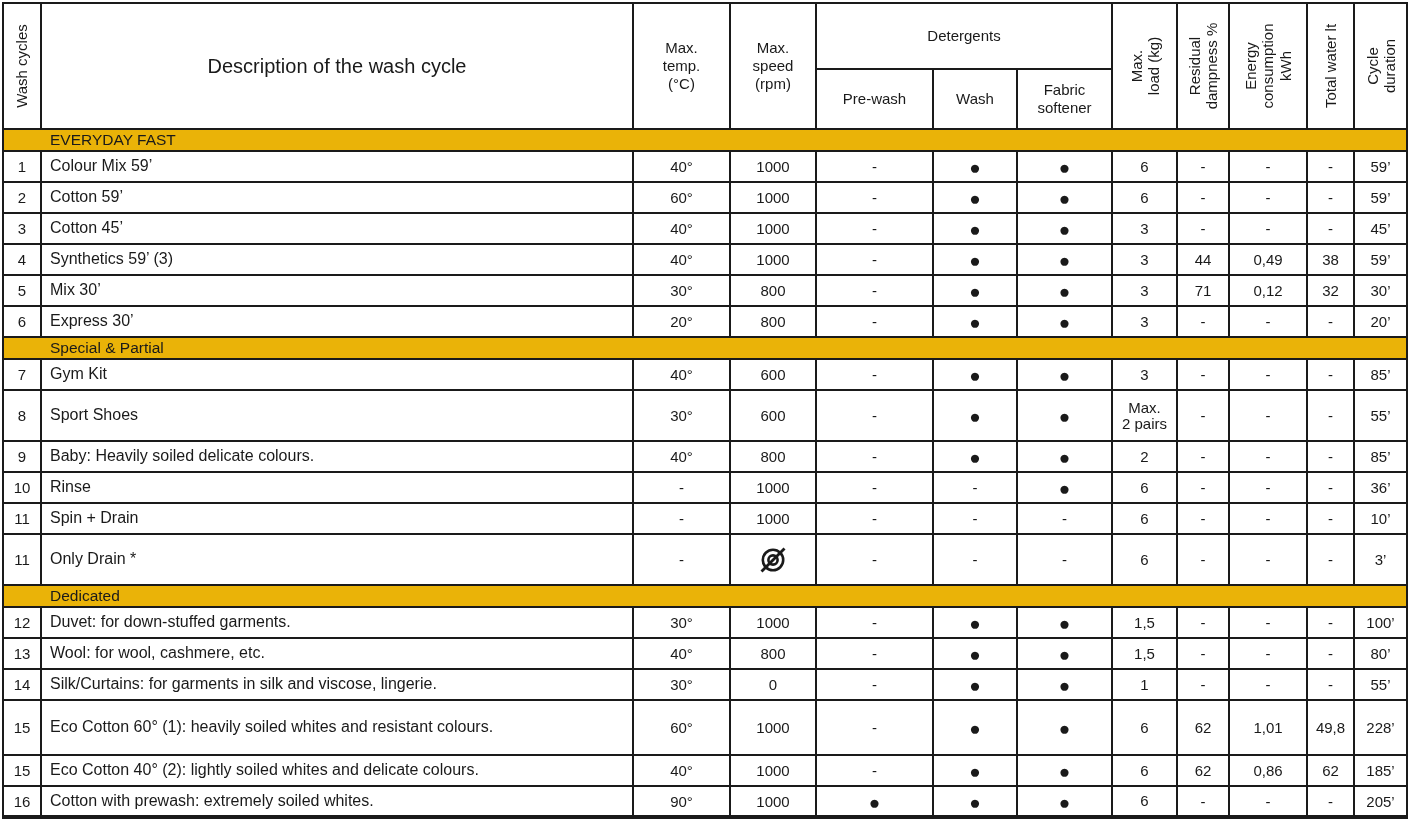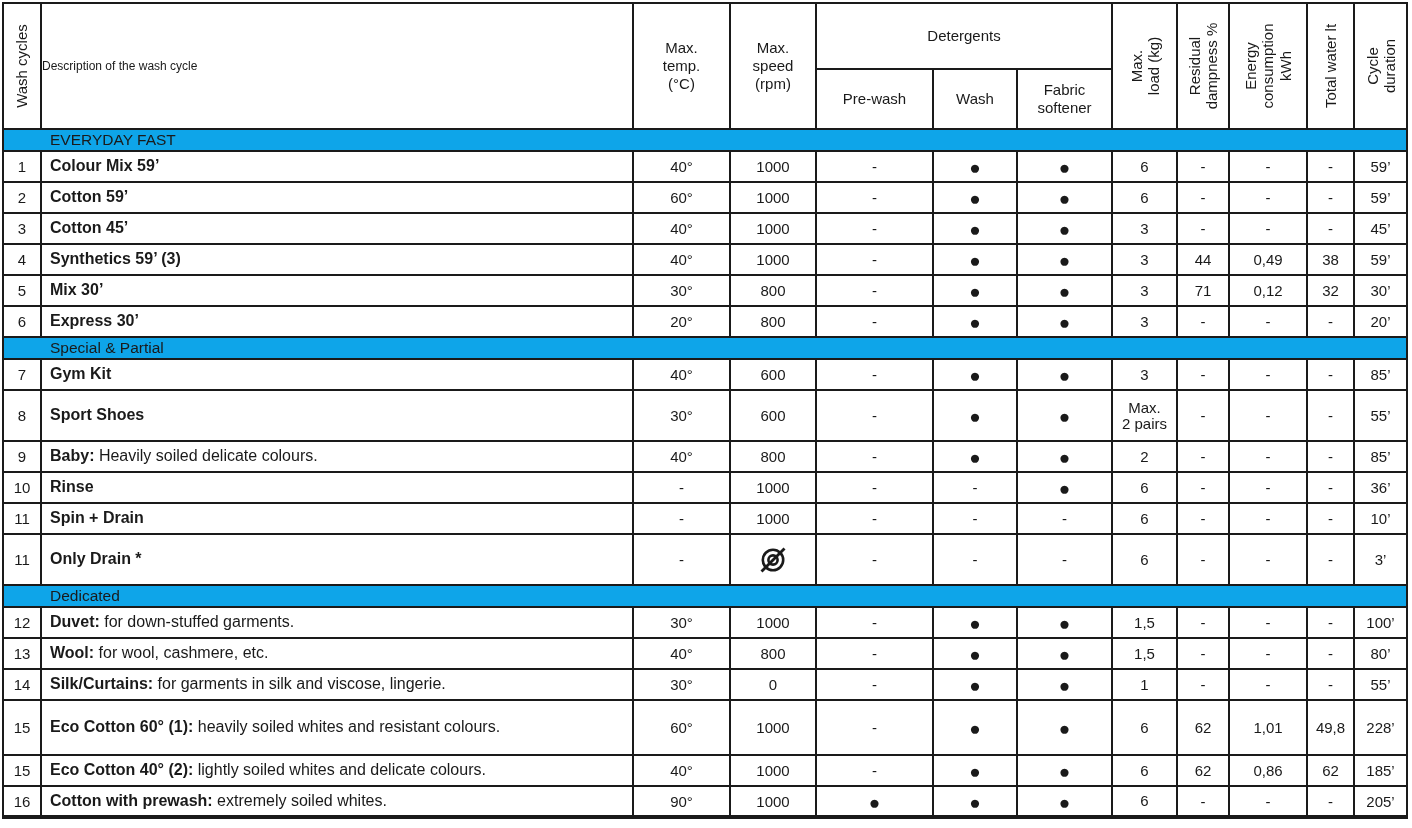--- a/index.html
+++ b/index.html
@@ -17,41 +17,41 @@
     border:2px solid #1a1a1a;padding:0;vertical-align:middle;
     font-weight:400;box-sizing:border-box;
   }
   
   thead tr.h1 th{height:66px;}
   thead tr.h2 th{height:60px;}
   th.ch{
     text-align:center;font-size:15px;line-height:1.18;white-space:pre-line;
   }
   th.desc-h{
-    text-align:left;font-size:12px;padding-left:8px;
+    text-align:center;font-size:20px;padding-left:8px;
   }
   th.vth{position:relative;}
   th.vth .vert{
     position:absolute;left:50%;top:50%;width:131px;
     transform:translate(-50%,-50%) rotate(-90deg);
     text-align:center;white-space:pre-line;font-size:15px;line-height:1.15;
   }
   
   tbody td{height:31px;font-size:15px;text-align:center;}
   tbody tr.tall td{height:51px;}
   tbody tr.xtall td{height:55px;}
   tbody td.desc{
     text-align:left;padding:2px 8px;font-size:16px;line-height:1.15;
   }
-  tbody td.desc .cycle-name{font-weight:700;}
+  tbody td.desc .cycle-name{font-weight:400;}
   tbody td.desc .cycle-desc{font-weight:400;}
   tbody td.num{font-size:15px;}
   tbody td.load{white-space:pre-line;line-height:1.05;font-size:15px;}
   tbody tr.band td{
-    height:22px;background:#0ea5e9;text-align:left;padding-left:46px;
+    height:22px;background:#eab308;text-align:left;padding-left:46px;
     font-size:15.5px;line-height:1.0;
   }
   .dot{font-size:19px;line-height:1;display:inline-block;transform:translateY(1px);}
   svg.no-spin{display:inline-block;vertical-align:middle;}
 </style>
 </head>
 <body>
 
 <div class="page">
   <table class="wash">

